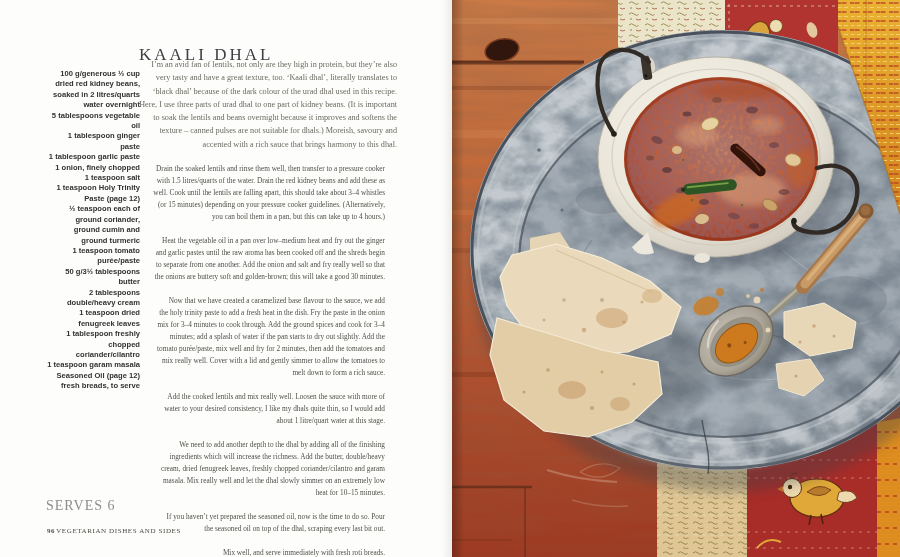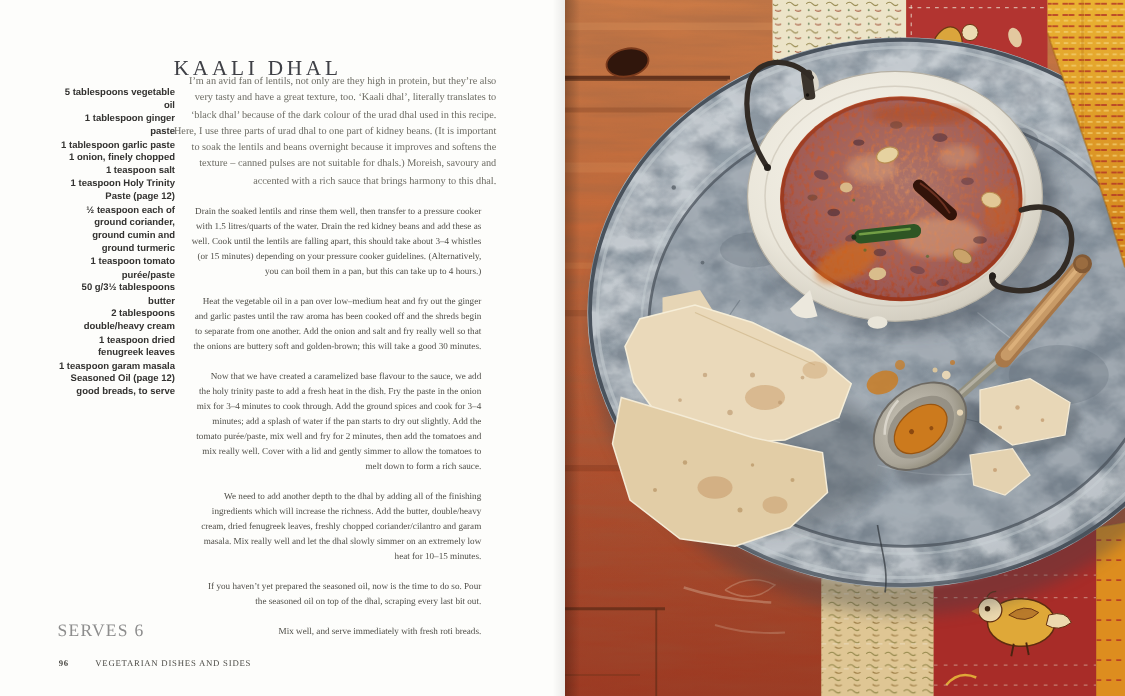--- a/index.html
+++ b/index.html
@@ -15,56 +15,59 @@
         font-family:"Liberation Sans",sans-serif;font-size:7.6px;line-height:10.4px;
         font-weight:600;color:#333230;}
   .ingredients li{padding-left:7px;text-indent:-7px;margin:0;}
   .body-col{position:absolute;left:137px;top:58px;width:260px;}
   .intro{font-size:8.2px;line-height:13.3px;color:#6b6a62;margin:0 0 9px 0;}
   .method{font-size:7.3px;line-height:12px;color:#504f49;}
   .method p{margin:12px;}
   .method p + p{text-indent:12px;}
   .serves{position:absolute;left:46px;top:498px;font-size:14px;letter-spacing:1px;color:#8d8d8d;}
   .folio{position:absolute;left:47px;top:527px;font-size:7px;letter-spacing:.6px;color:#4c4b46;}
-  .folio .pgnum{font-weight:700;margin-right:21px;}
+  .folio .pgnum{font-weight:700;margin-right:1px;}
   
   .page-right{position:absolute;left:452px;top:0;width:448px;height:557px;overflow:hidden;}
   .page-right svg{display:block;}
 </style>
 </head>
 <body>
 
 <div class="book">
 
   <div class="page-left">
     <h1 class="recipe-title">KAALI DHAL</h1>
 
     <ul class="ingredients">
+        <li>100 g/generous ½ cup dried red kidney beans, soaked in 2 litres/quarts water overnight</li>
         <li>5 tablespoons vegetable oil</li>
         <li>1 tablespoon ginger paste</li>
         <li>1 tablespoon garlic paste</li>
         <li>1 onion, finely chopped</li>
         <li>1 teaspoon salt</li>
         <li>1 teaspoon Holy Trinity Paste (page 12)</li>
         <li>½ teaspoon each of ground coriander, ground cumin and ground turmeric</li>
         <li>1 teaspoon tomato purée/paste</li>
         <li>50 g/3½ tablespoons butter</li>
         <li>2 tablespoons double/heavy cream</li>
         <li>1 teaspoon dried fenugreek leaves</li>
+        <li>1 tablespoon freshly chopped coriander/cilantro</li>
         <li>1 teaspoon garam masala</li>
         <li>Seasoned Oil (page 12)</li>
-        <li>good breads, to serve</li>
+        <li>fresh breads, to serve</li>
       </ul>
 
     <div class="body-col">
       <p class="intro">I’m an avid fan of lentils, not only are they high in protein, but they’re also very tasty and have a great texture, too. ‘Kaali dhal’, literally translates to ‘black dhal’ because of the dark colour of the urad dhal used in this recipe. Here, I use three parts of urad dhal to one part of kidney beans. (It is important to soak the lentils and beans overnight because it improves and softens the texture – canned pulses are not suitable for dhals.) Moreish, savoury and accented with a rich sauce that brings harmony to this dhal.</p>
       <div class="method">
           <p>Drain the soaked lentils and rinse them well, then transfer to a pressure cooker with 1.5 litres/quarts of the water. Drain the red kidney beans and add these as well. Cook until the lentils are falling apart, this should take about 3–4 whistles (or 15 minutes) depending on your pressure cooker guidelines. (Alternatively, you can boil them in a pan, but this can take up to 4 hours.)</p>
           <p>Heat the vegetable oil in a pan over low–medium heat and fry out the ginger and garlic pastes until the raw aroma has been cooked off and the shreds begin to separate from one another. Add the onion and salt and fry really well so that the onions are buttery soft and golden-brown; this will take a good 30 minutes.</p>
           <p>Now that we have created a caramelized base flavour to the sauce, we add the holy trinity paste to add a fresh heat in the dish. Fry the paste in the onion mix for 3–4 minutes to cook through. Add the ground spices and cook for 3–4 minutes; add a splash of water if the pan starts to dry out slightly. Add the tomato purée/paste, mix well and fry for 2 minutes, then add the tomatoes and mix really well. Cover with a lid and gently simmer to allow the tomatoes to melt down to form a rich sauce.</p>
+          <p>Add the cooked lentils and mix really well. Loosen the sauce with more of water to your desired consistency, I like my dhals quite thin, so I would add about 1 litre/quart water at this stage.</p>
           <p>We need to add another depth to the dhal by adding all of the finishing ingredients which will increase the richness. Add the butter, double/heavy cream, dried fenugreek leaves, freshly chopped coriander/cilantro and garam masala. Mix really well and let the dhal slowly simmer on an extremely low heat for 10–15 minutes.</p>
           <p>If you haven’t yet prepared the seasoned oil, now is the time to do so. Pour the seasoned oil on top of the dhal, scraping every last bit out.</p>
           <p>Mix well, and serve immediately with fresh roti breads.</p>
         </div>
     </div>
 
     <div class="serves">SERVES 6</div>
 
     <div class="folio">
       <span class="pgnum">96</span><span>VEGETARIAN DISHES AND SIDES</span>

